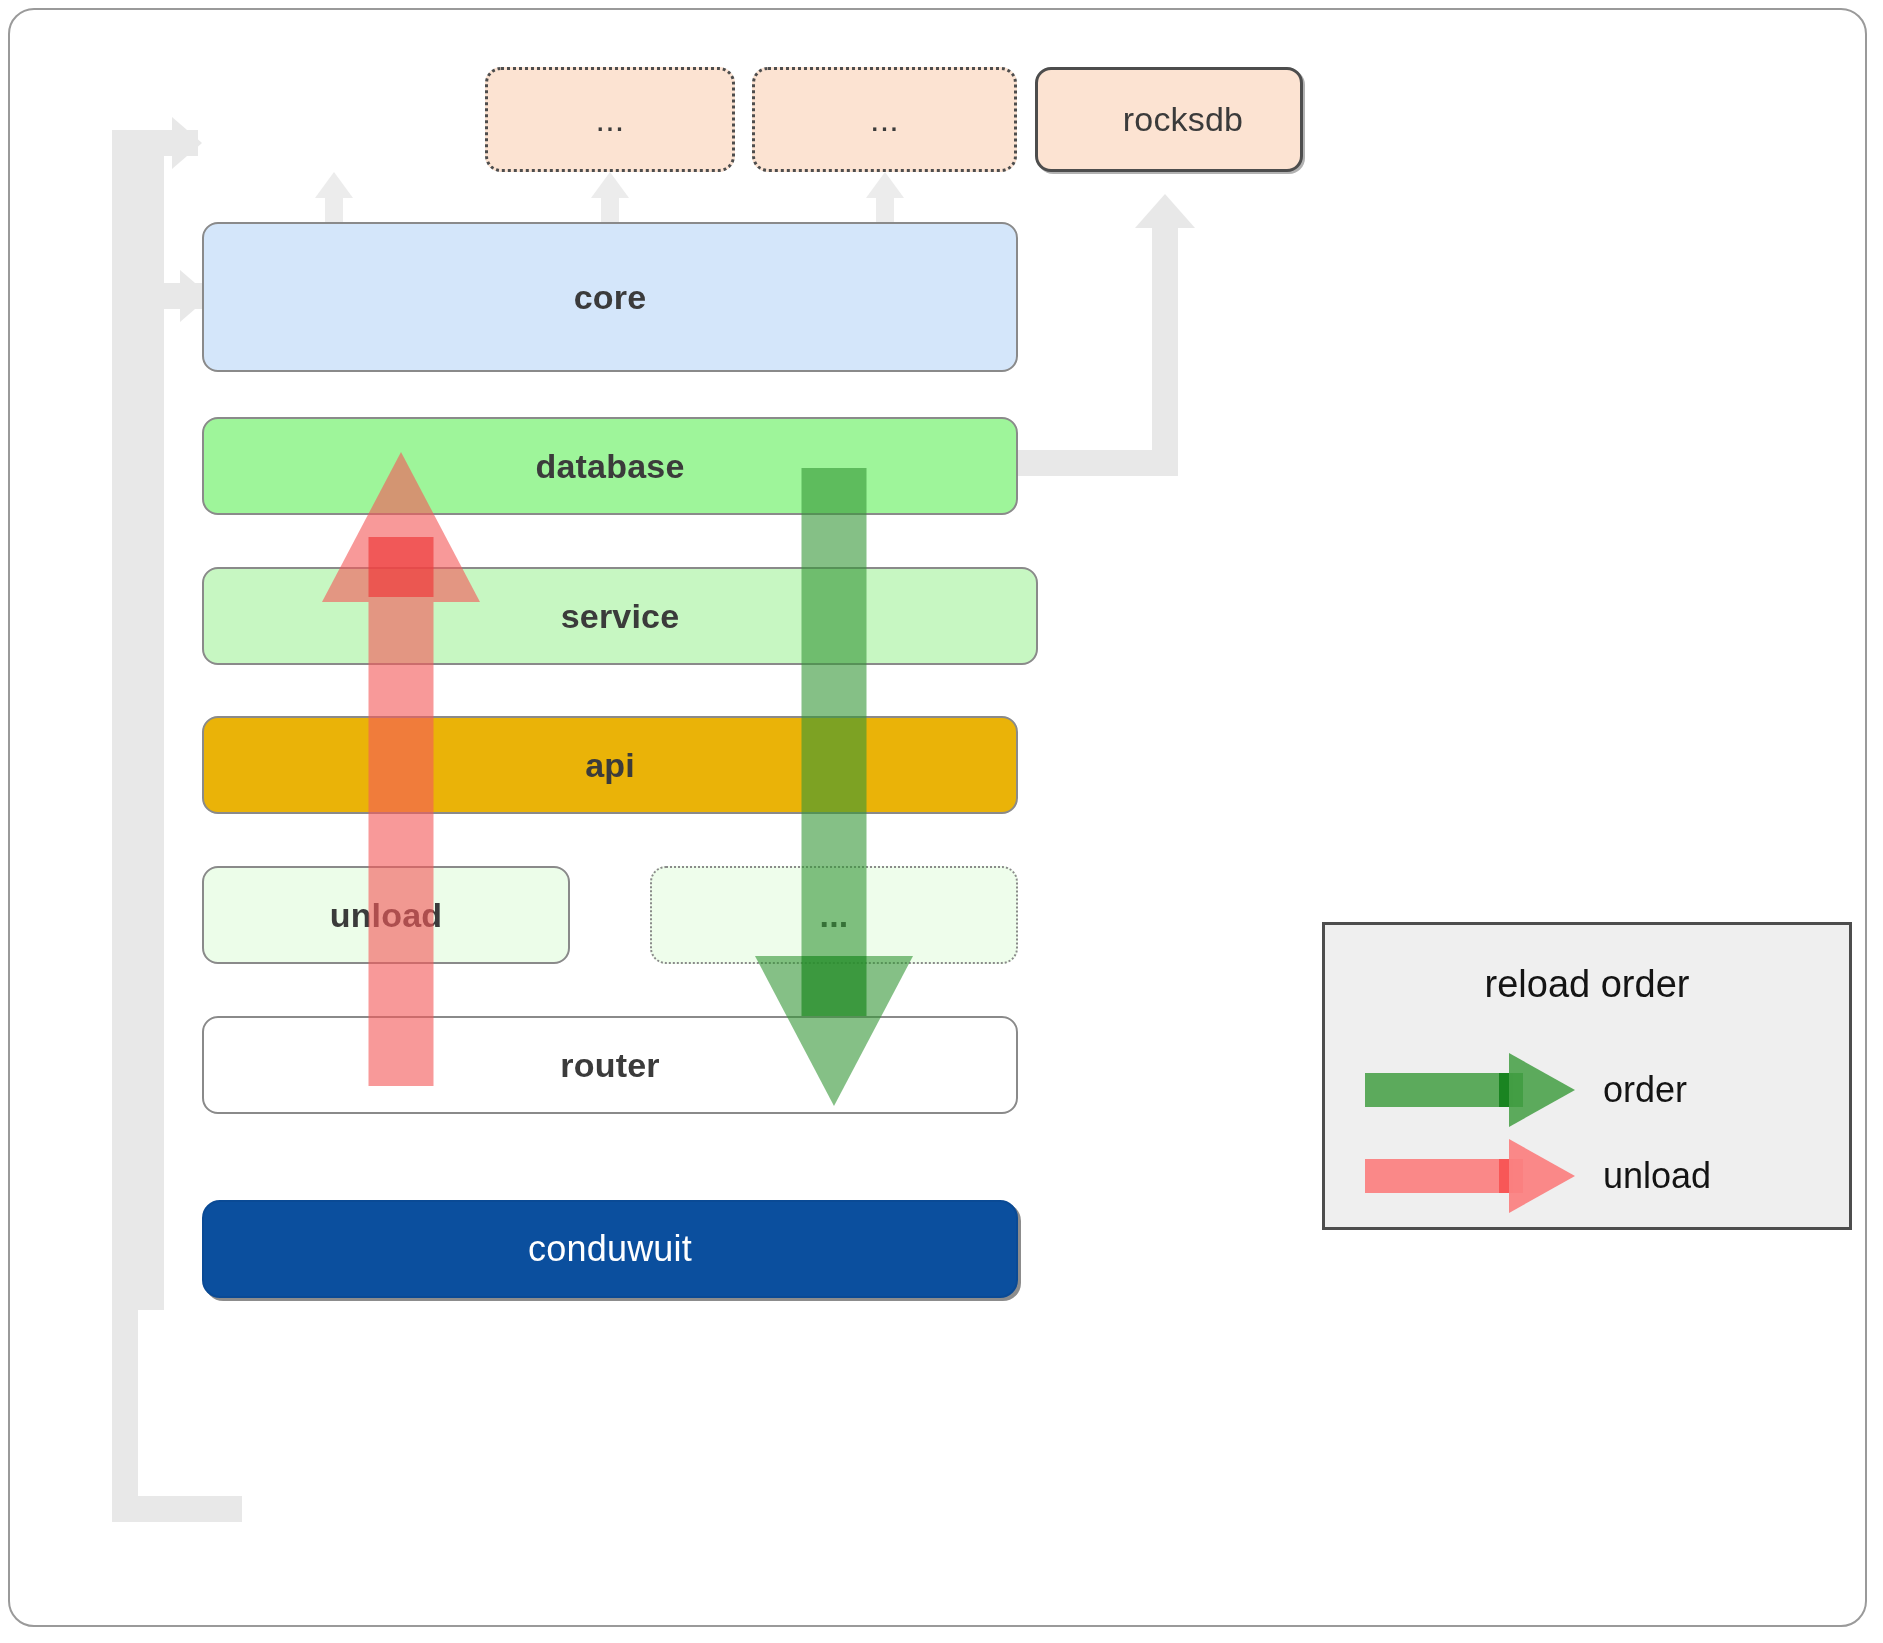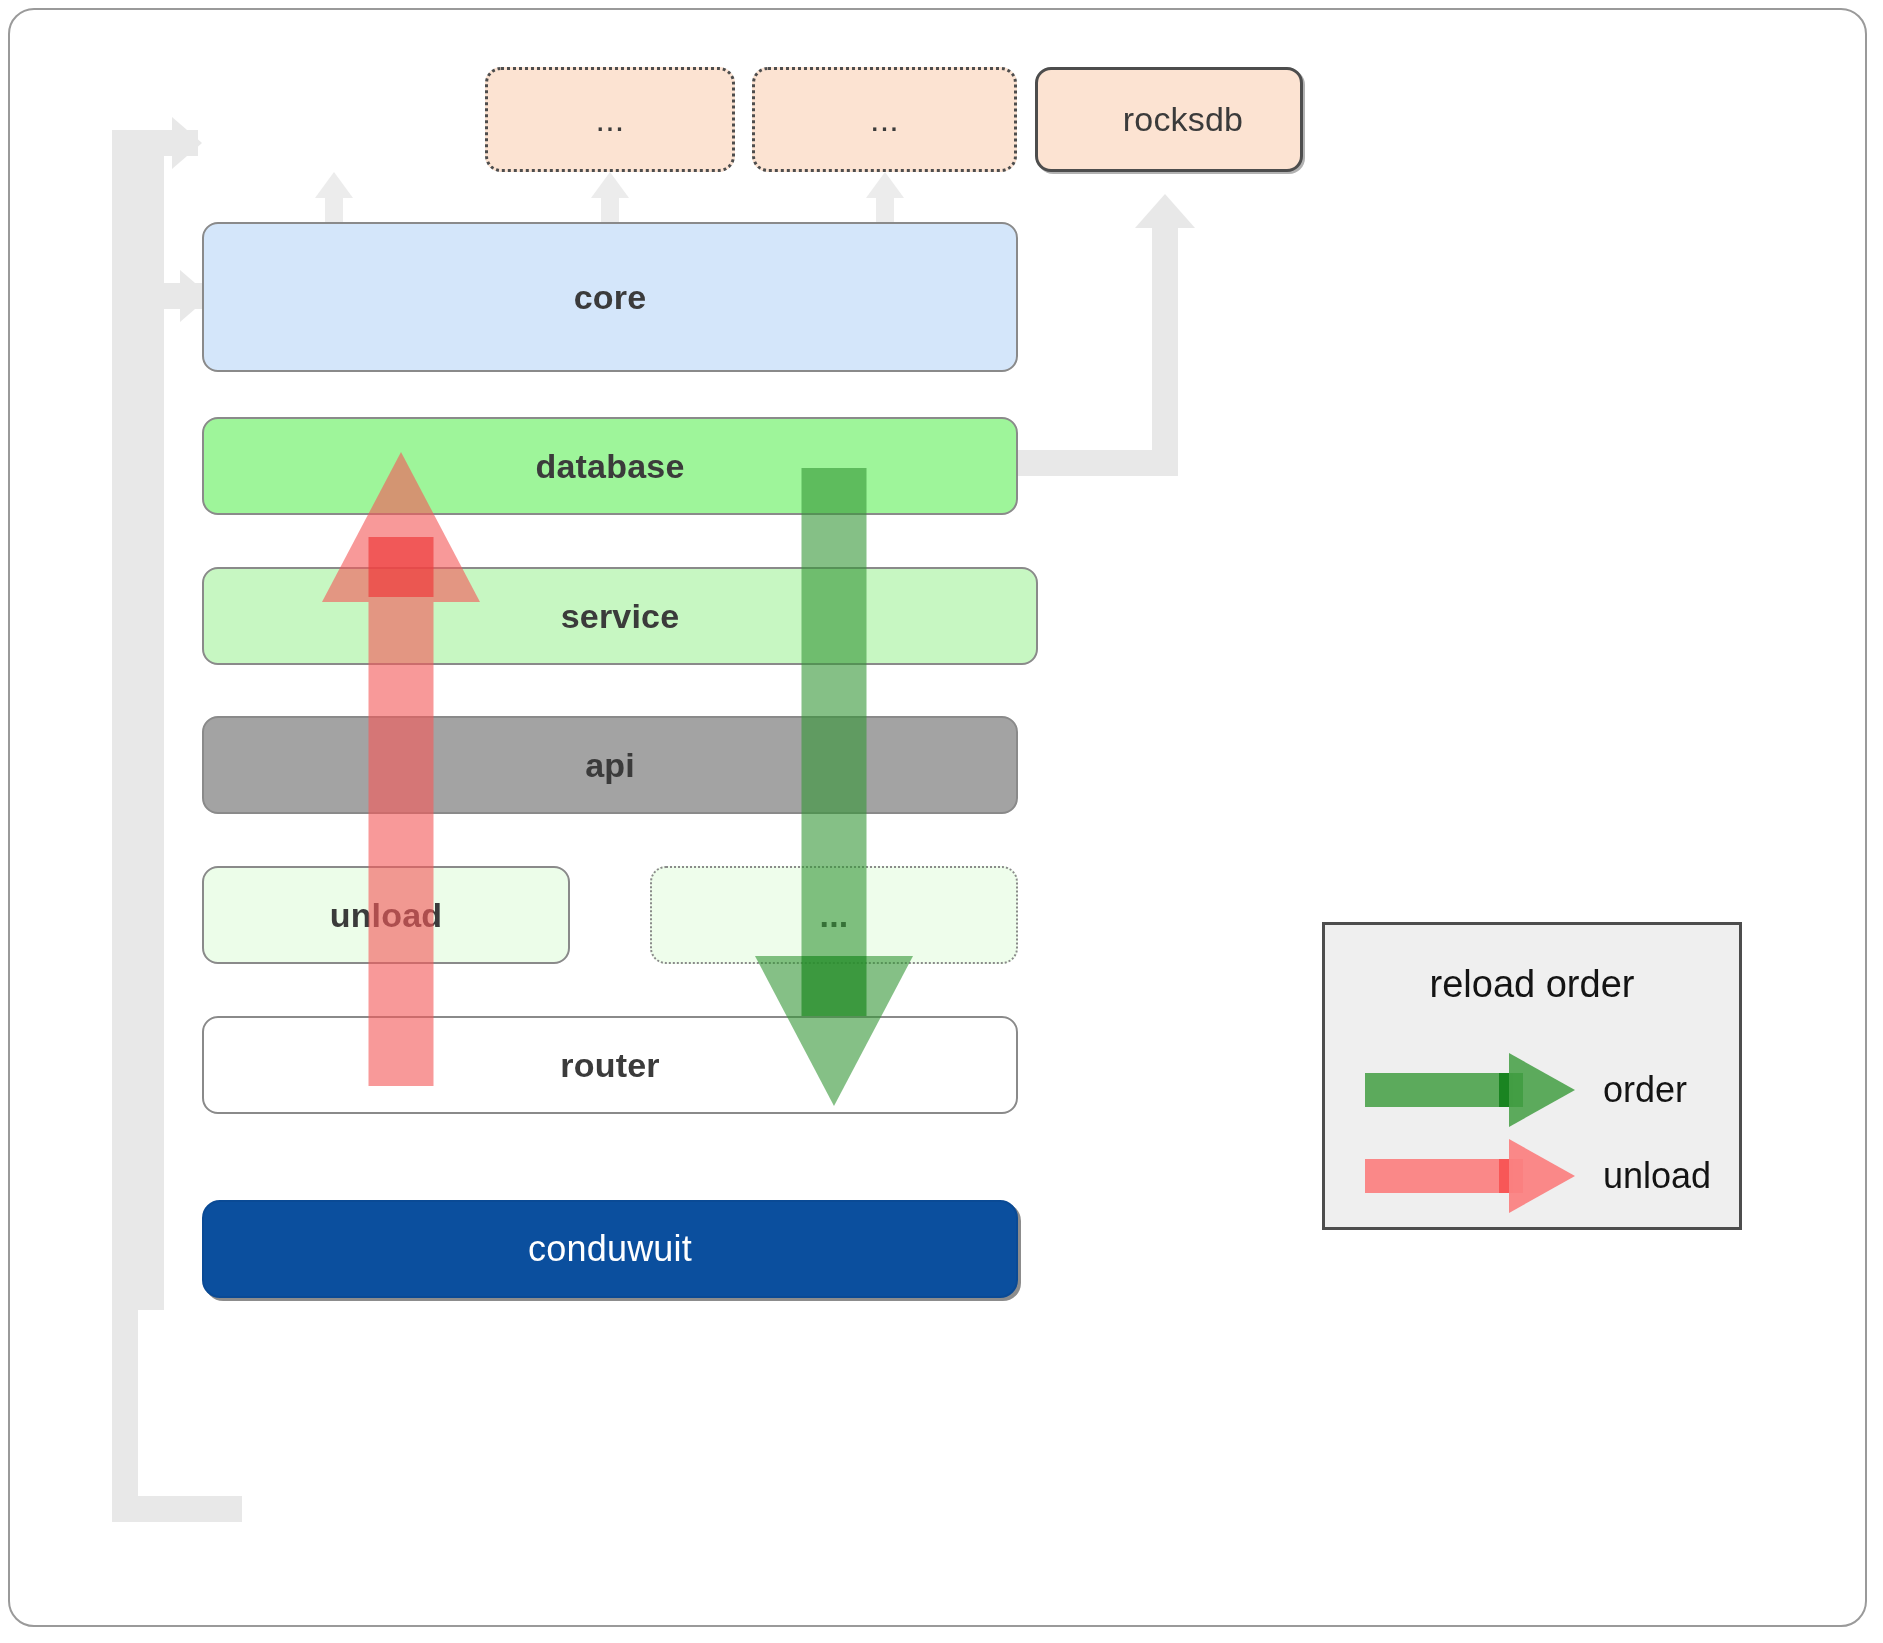--- a/index.html
+++ b/index.html
@@ -41,21 +41,21 @@
   }
   .node.crate{
     border:2px solid #8a8a8a;
     border-radius:16px;
     font-weight:bold;
   }
   .node.crate.dotted{ border:2px dotted #8a8a8a; }
   .node.core{ background:#d4e6fa; }
   .node.database{ background:#9ef59a; }
   .node.service{ background:#c7f7c2; }
-  .node.api{ background:#a3a3a3; }
+  .node.api{ background:#eab308; }
   .node.admin{ background:#ecfde9; }
   .node.dots{ background:#eefdeb; }
   .node.router{ background:#ffffff; }
   .node.root{
     background:#0b4f9e;
     color:#ffffff;
     border:2px solid #0a4a95;
     border-radius:18px;
     font-size:36px;
     box-shadow:3px 3px 0 rgba(0,0,0,.45);
@@ -112,21 +112,21 @@
   }
   #load-arrow .notch{
     position:absolute;left:50%;transform:translateX(-50%);
     background:rgba(22,130,30,.78);
   }
 
   
   #legend{
     position:absolute;
     left:1322px;top:922px;
-    width:420px;height:308px;
+    width:530px;height:308px;
     background:#efefef;
     border:3px solid #4d4d4d;
     box-sizing:border-box;
     z-index:9;
   }
   #legend-title{
     position:absolute;left:0;top:38px;width:100%;
     text-align:center;font-size:38px;color:#141414;
   }
   .legend-row{position:absolute;left:0;width:100%;height:86px;}

